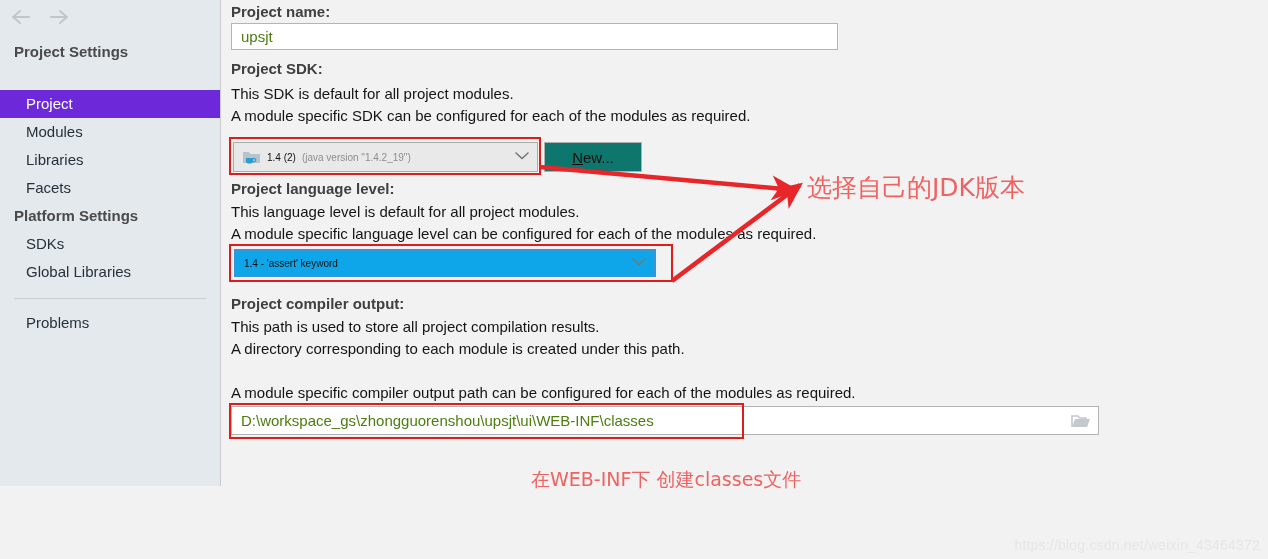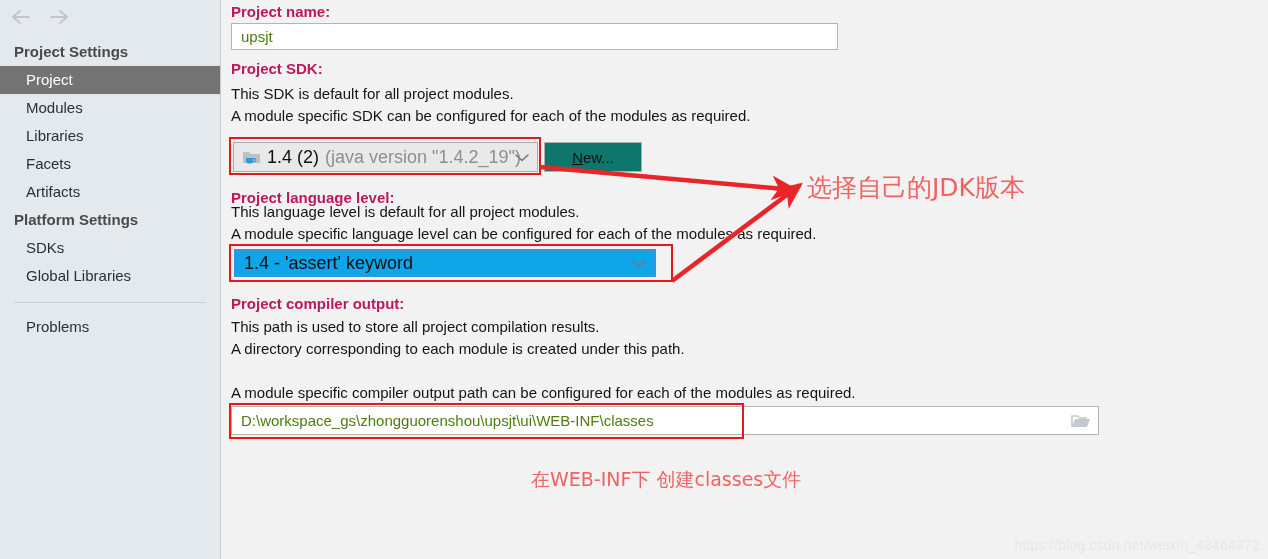--- a/index.html
+++ b/index.html
@@ -14,21 +14,21 @@
     font-family: "Liberation Sans", sans-serif;
     color: #1c1c1c;
     position: relative;
   }
 
   
   #sidebar {
     position: absolute;
     left: 0; top: 0;
     width: 221px;
-    height: 559px;
+    height: 486px;
     background: #e4e9ee;
     border-right: 1px solid #c8ccd0;
     box-sizing: border-box;
   }
   #nav-arrows {
     height: 34px;
     display: flex;
     align-items: center;
     padding-left: 10px;
     gap: 16px;
@@ -51,41 +51,42 @@
   }
   .nav-item {
     font-size: 15px;
     color: #27313a;
     padding-left: 26px;
     line-height: 28px;
     height: 28px;
     white-space: nowrap;
   }
   .nav-item.selected {
-    background: #737373;
+    background: #6d28d9;
     color: #ffffff;
+    margin-top: 24px;
   }
   #sidebar-divider {
     margin: 12px 14px 10px 14px;
     height: 1px;
     background: #c9ced4;
   }
 
   
   #content {
     position: absolute;
     left: 222px; top: 0;
     width: 1046px;
     height: 559px;
     background: #f2f2f2;
   }
   .lbl-bold {
     font-size: 15px;
     font-weight: bold;
-    color: #be185d;
+    color: #404040;
     position: absolute;
     white-space: nowrap;
   }
   .desc {
     font-size: 15px;
     color: #141414;
     position: absolute;
     white-space: nowrap;
   }
 
@@ -104,21 +105,21 @@
   }
 
   
   .combo {
     position: absolute;
     box-sizing: border-box;
     background: #e9e9e9;
     border: 1px solid #ababab;
     display: flex;
     align-items: center;
-    font-size: 18px;
+    font-size: 10px;
     color: #101010;
     padding-left: 8px;
     white-space: nowrap;
   }
   .combo.focused {
     border: 2px solid #3c93d6;
     background: #0ea5e9;
   }
   .combo .chev {
     position: absolute;
@@ -188,21 +189,20 @@
       </svg>
     </span>
   </div>
 
   <div id="sidebar-list">
     <div class="sec-head">Project Settings</div>
     <div class="nav-item selected">Project</div>
     <div class="nav-item">Modules</div>
     <div class="nav-item">Libraries</div>
     <div class="nav-item">Facets</div>
-    <div class="nav-item">Artifacts</div>
 
     <div class="sec-head">Platform Settings</div>
     <div class="nav-item">SDKs</div>
     <div class="nav-item">Global Libraries</div>
 
     <div id="sidebar-divider"></div>
 
     <div class="nav-item">Problems</div>
   </div>
 </div>
@@ -231,21 +231,21 @@
         <path d="M1 1.5 L7 7 L13 1.5" stroke="#777" stroke-width="1.6" fill="none" stroke-linecap="round"></path>
       </svg>
     </span>
   </div>
   <div class="redbox" style="left:7px; top:137px; width:312px; height:38px;"></div>
 
   <div class="btn" style="left:322px; top:142px; width:98px; height:30px;">
     <span><span class="mnem">N</span><span id="new-rest">ew...</span></span>
   </div>
 
-  <div class="lbl-bold" style="left:9px; top:189px;">Project language level:</div>
+  <div class="lbl-bold" style="left:9px; top:180px;">Project language level:</div>
   <div class="desc" style="left:9px; top:203px;">This language level is default for all project modules.</div>
   <div class="desc" style="left:9px; top:225px;">A module specific language level can be configured for each of the modules as required.</div>
 
   <div class="combo focused" style="left:12px; top:249px; width:422px; height:28px;">
     <span>1.4 - 'assert' keyword</span>
     <span class="chev">
       <svg width="14" height="9" viewBox="0 0 14 9">
         <path d="M1 1.5 L7 7 L13 1.5" stroke="#777" stroke-width="1.6" fill="none" stroke-linecap="round"></path>
       </svg>
     </span>

